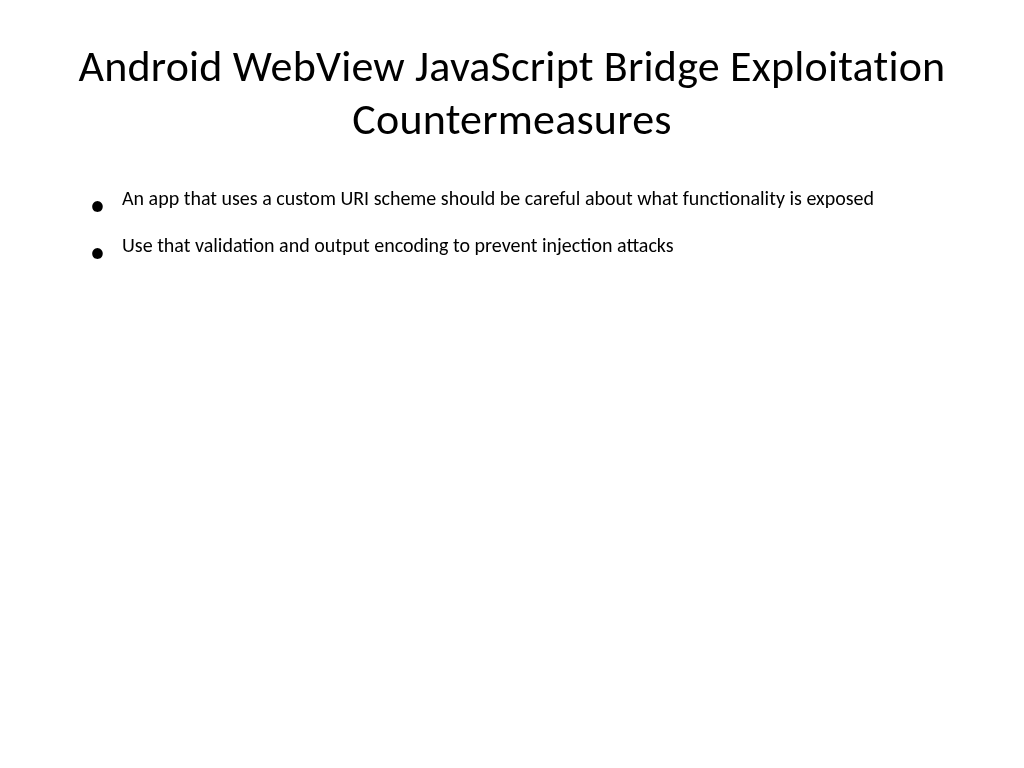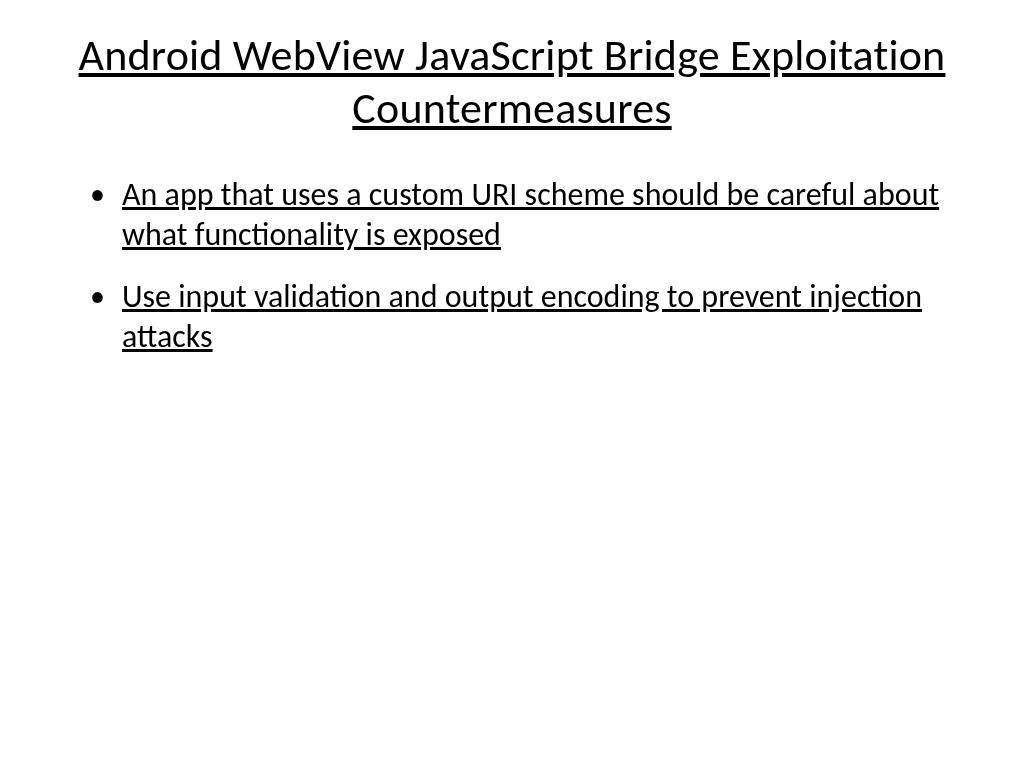--- a/index.html
+++ b/index.html
@@ -11,52 +11,51 @@
       width: 1024px;
       height: 768px;
       background: #ffffff;
       font-family: Calibri, "Segoe UI", Arial, sans-serif;
       color: #000000;
       overflow: hidden;
     }
     .slide {
       width: 100%;
       height: 100%;
-      padding: 29px 60px 40px 60px;
-      text-decoration: underline;
+      padding: 40px 60px 40px 60px;
     }
     .title {
       font-size: 44px;
       font-weight: 400;
       text-align: center;
       line-height: 1.2;
       margin-bottom: 40px;
       letter-spacing: 0.2px;
     }
     .bullets {
       list-style: none;
       padding-left: 30px;
     }
     .bullets li {
-      font-size: 32px;
+      font-size: 20px;
       line-height: 1.25;
       margin-bottom: 22px;
       position: relative;
       padding-left: 32px;
     }
     .bullets li::before {
       content: "•";
       position: absolute;
       left: 0;
       top: 0;
       font-size: 30px;
     }
   </style>
 </head>
 <body>
 
 <div class="slide">
   <h1 class="title">Android WebView JavaScript Bridge Exploitation Countermeasures</h1>
   <ul class="bullets">
     <li>An app that uses a custom URI scheme should be careful about what functionality is exposed</li>
-    <li>Use input validation and output encoding to prevent injection attacks</li>
+    <li>Use that validation and output encoding to prevent injection attacks</li>
   </ul>
 </div>
 
 </body></html>

